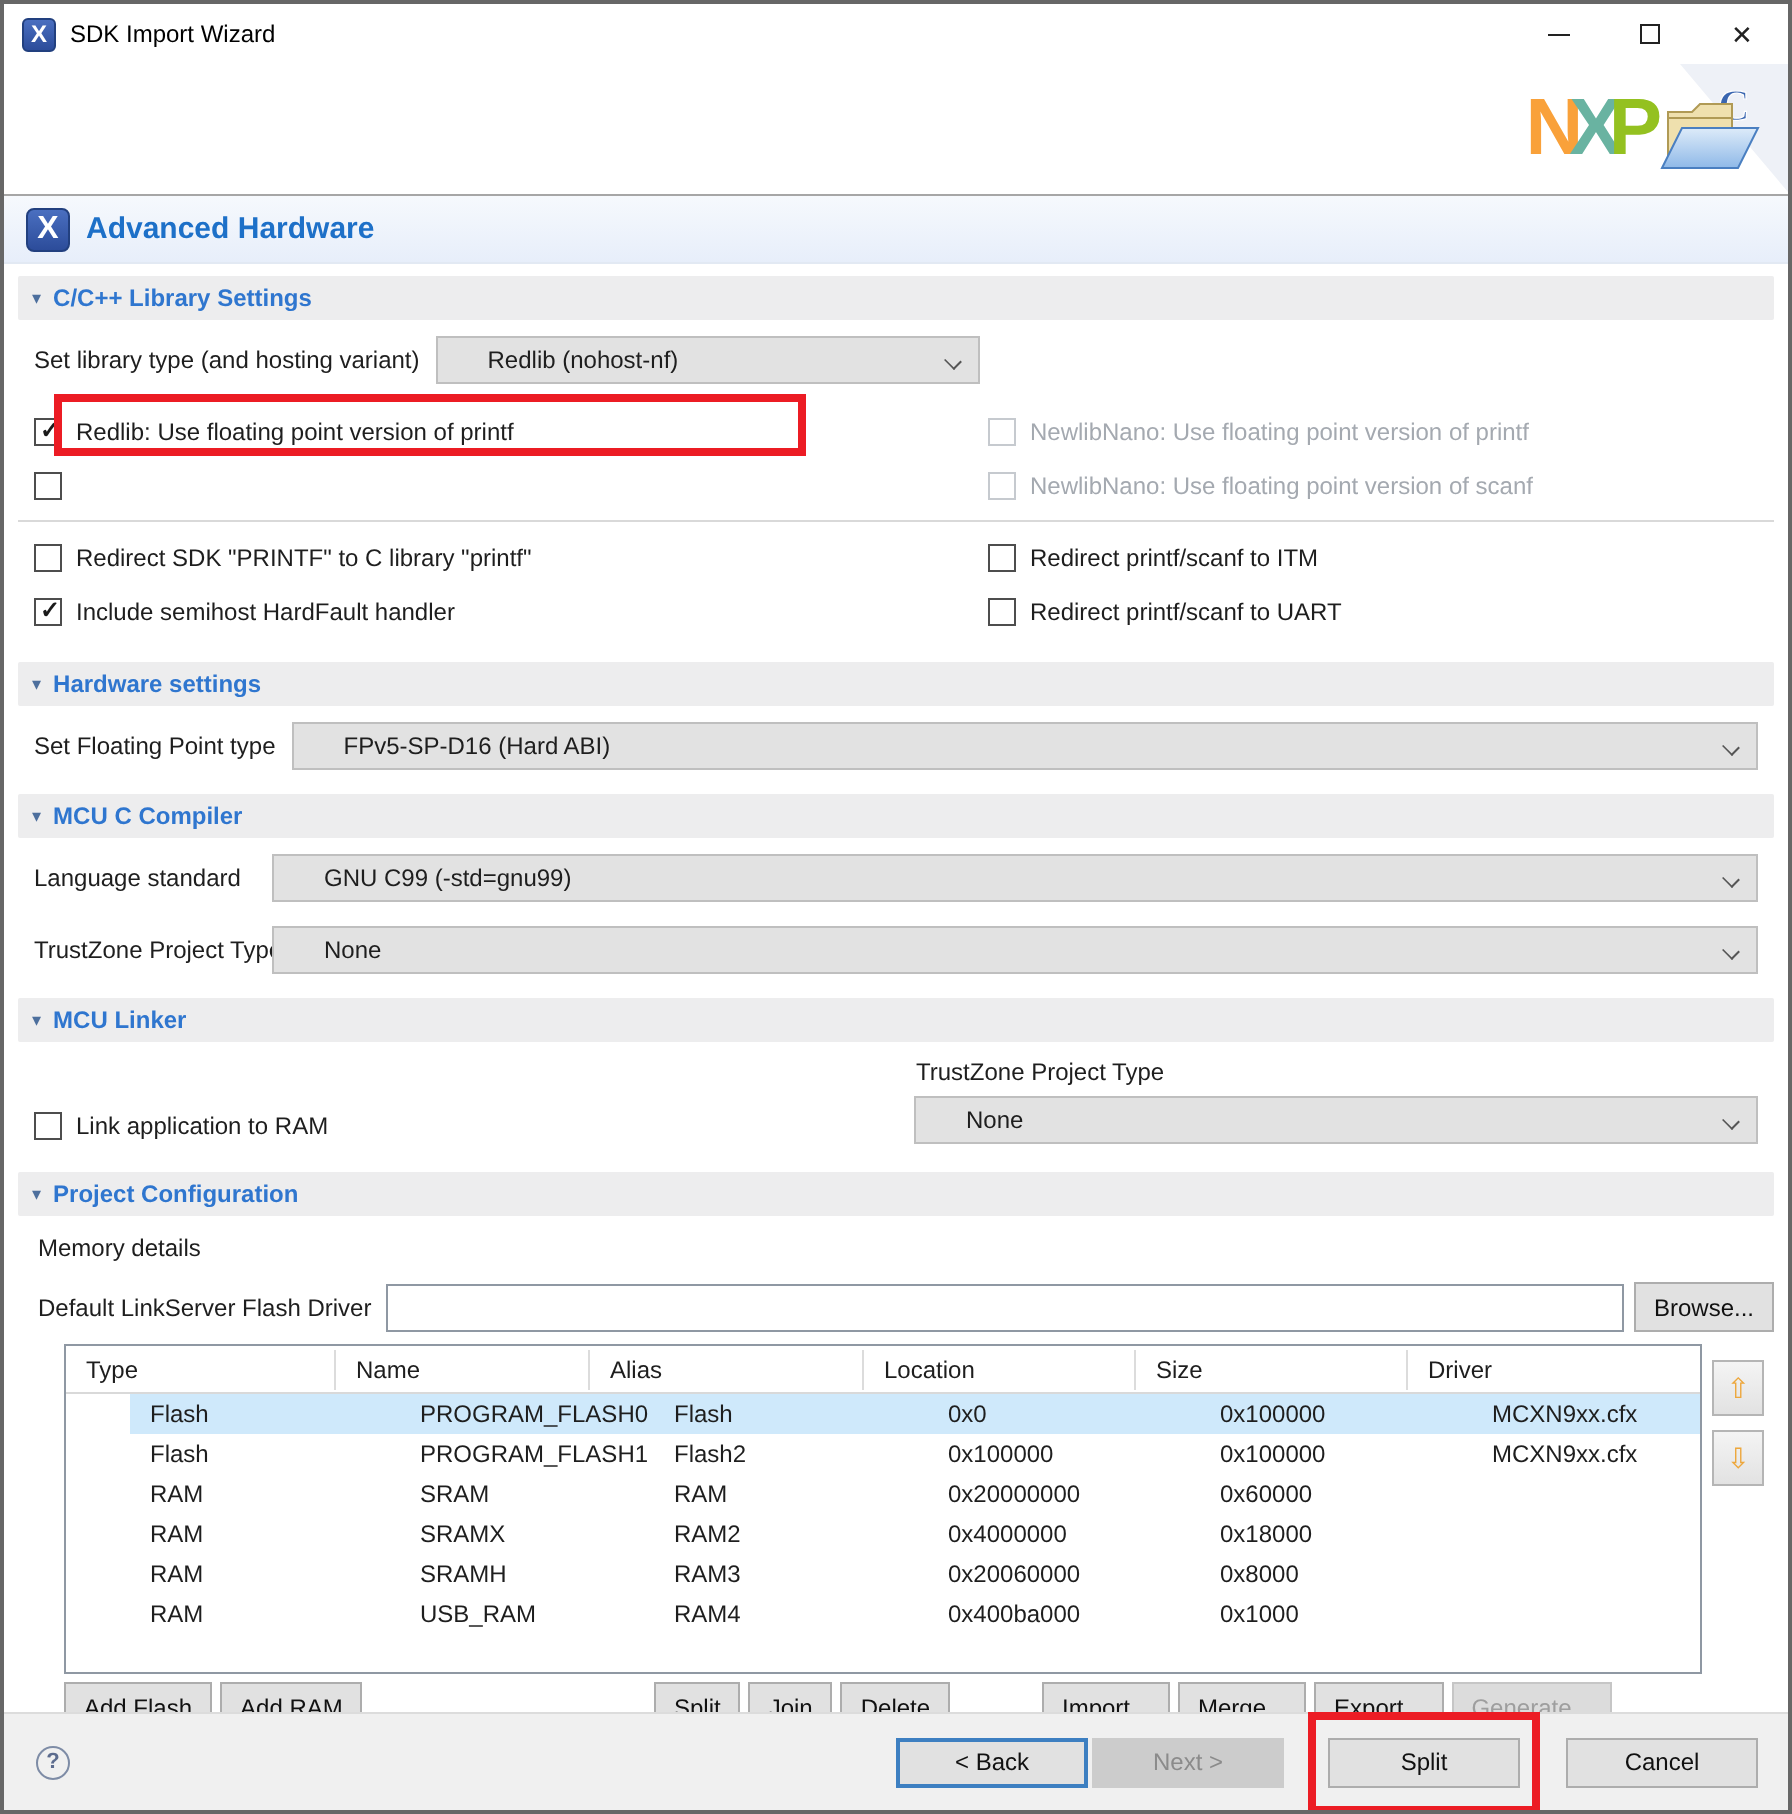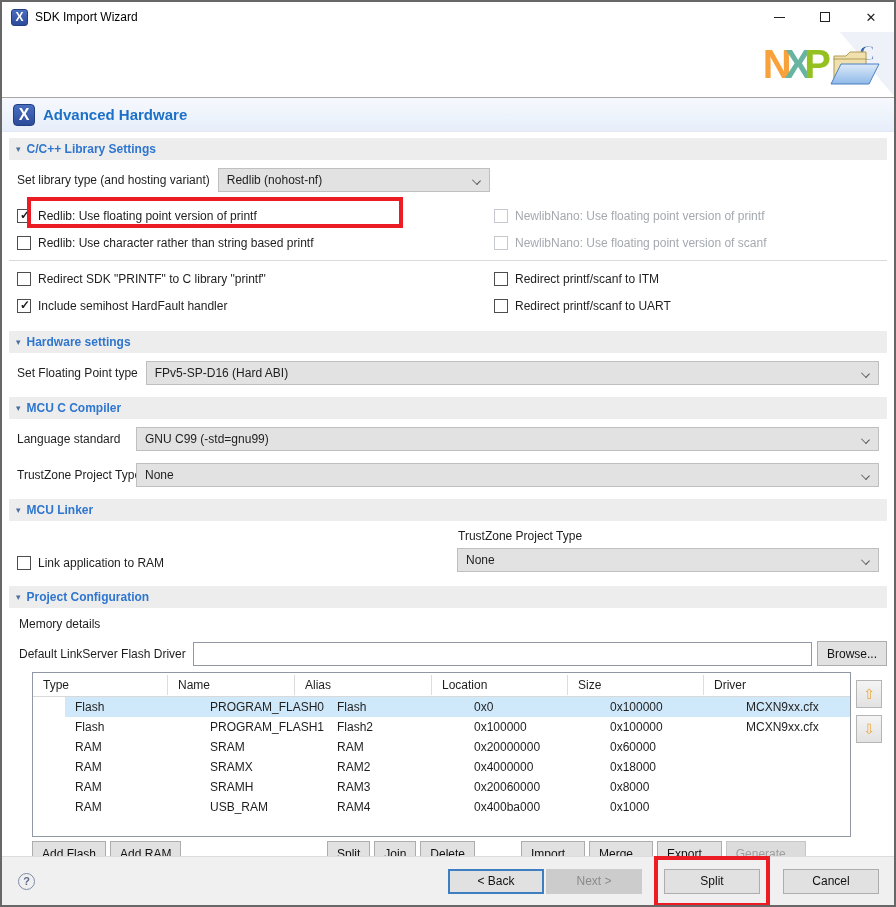--- a/index.html
+++ b/index.html
@@ -38,21 +38,21 @@
   .content { padding:3px 7px 0 7px; }
   .section-bar { height:22px; background:#ededee; display:flex; align-items:center; padding-left:7px; margin-top:8px; border-radius:1px; }
   .section-bar:first-child { margin-top:3px; }
   .twistie { color:#4d6f9d; font-size:9px; margin-right:6px; }
   .section-title { color:#2f76cf; font-weight:bold; font-size:12px; }
 
   .field-row { display:flex; align-items:center; padding:8px 8px 4px 8px; }
   .field-label { margin-right:8px; white-space:nowrap; }
 
   .combo { height:24px; background:#e2e2e2; border:1px solid #bfbfbf; display:flex; align-items:center;
-           padding:0 24px 0 8px; position:relative; cursor:default; }
+           padding:0 24px 0 25px; position:relative; cursor:default; }
   .combo .chev { position:absolute; right:9px; top:8px; width:7px; height:7px;
                  border-right:1px solid #555; border-bottom:1px solid #555; transform:rotate(45deg) scaleY(0.8); }
   .combo-lib { width:272px; }
   .combo-wide { flex:1; }
 
   
   .cb-grid { position:relative; padding:6px 0 4px 0; }
   .cb-cols { display:flex; }
   .cb-col-left { width:440px; padding-left:8px; }
   .cb-col-right { flex:1; padding-left:45px; }
@@ -172,21 +172,20 @@
       <div class="cb-cols">
         <div class="cb-col-left">
           <div class="cb-row">
             <span class="cb-box">
                 <span class="check">✓</span>
               </span>
             <span class="cb-label">Redlib: Use floating point version of printf</span>
           </div>
           <div class="cb-row">
             <span class="cb-box"></span>
-            <span class="cb-label">Redlib: Use character rather than string based printf</span>
           </div>
         </div>
         <div class="cb-col-right">
           <div class="cb-row disabled">
             <span class="cb-box"></span>
             <span class="cb-label">NewlibNano: Use floating point version of printf</span>
           </div>
           <div class="cb-row disabled">
             <span class="cb-box"></span>
             <span class="cb-label">NewlibNano: Use floating point version of scanf</span>

